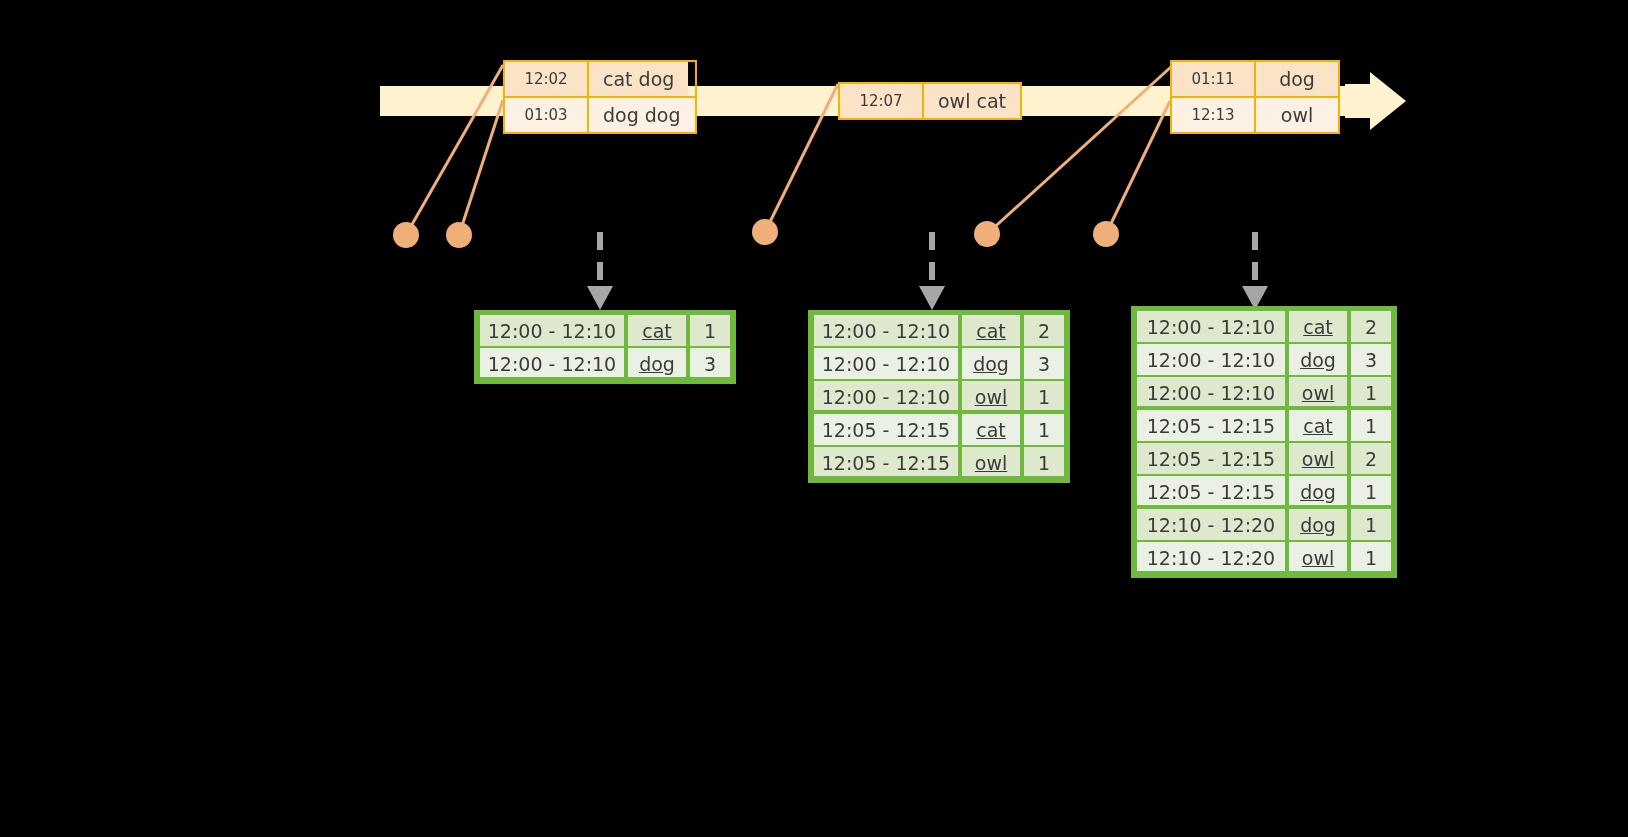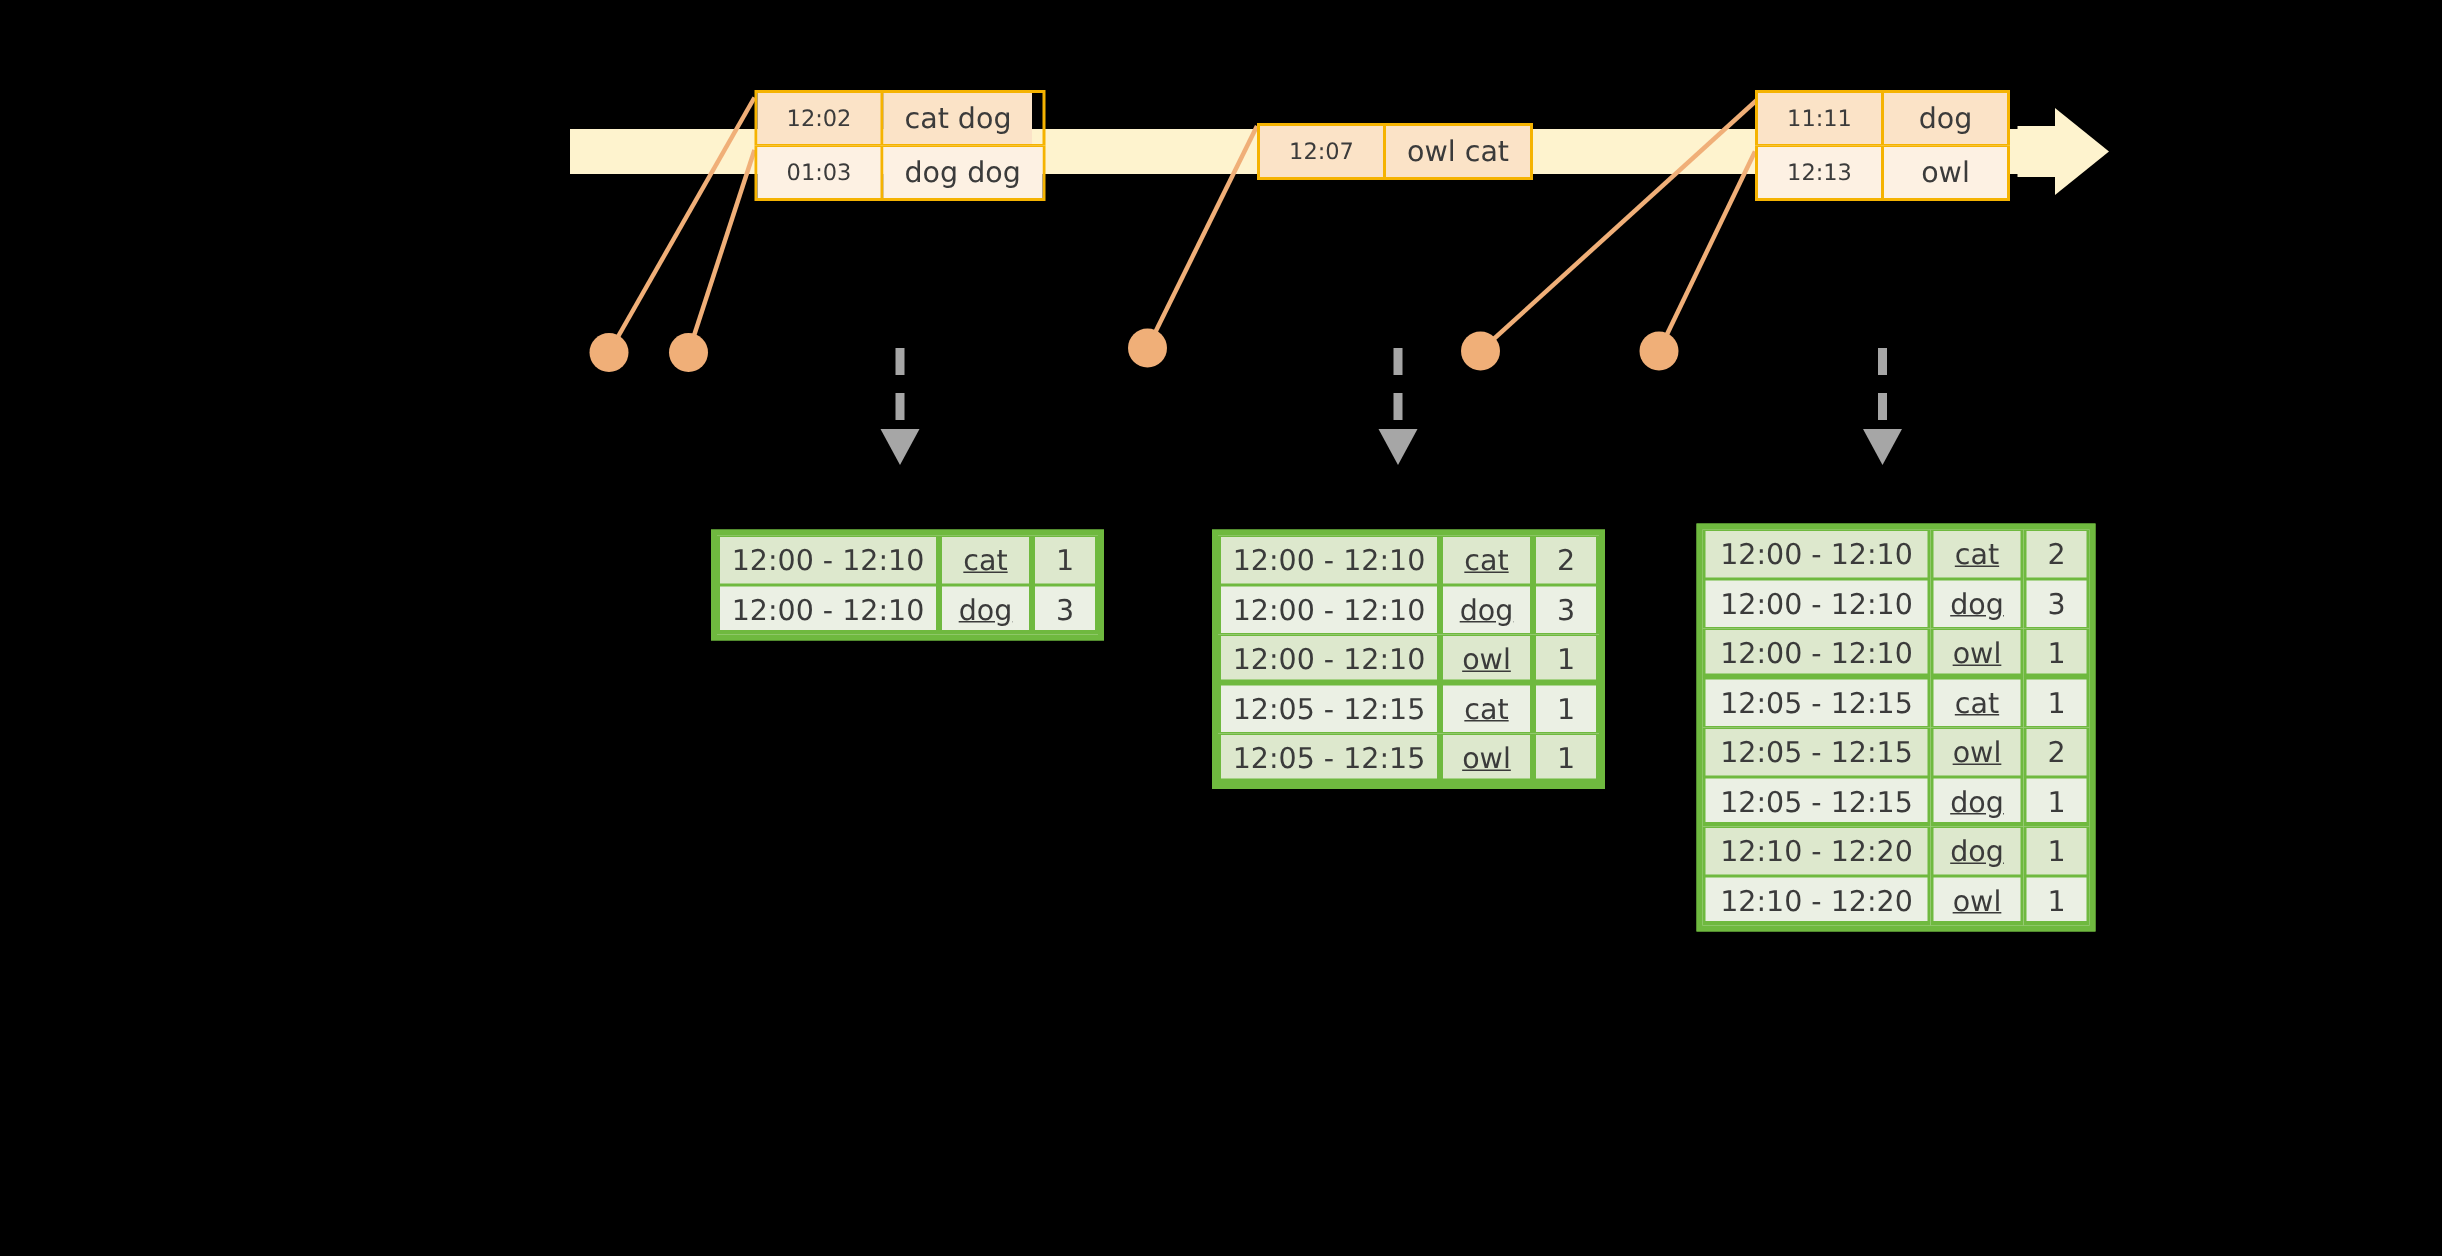--- a/index.html
+++ b/index.html
@@ -54,21 +54,20 @@
 
   
   .leader-svg{position:absolute;left:0;top:0;width:1628px;height:837px;pointer-events:none;}
 
   
   .res-table{
     position:absolute;
     border:4px solid #6FB93F;
     box-sizing:border-box;
     background:#6FB93F;
-    margin-top:43px;
   }
   .res-row{display:flex;}
   .res-row.dark .cell{background:#DDE8CD;}
   .res-row.light .cell{background:#EBF0E4;}
   .cell{
     height:33px;line-height:33px;
     font-size:19px;color:#3b3b3b;text-align:center;
     border:2px solid #6FB93F;
     border-top-width:1px;border-bottom-width:1px;
     box-sizing:border-box;
@@ -123,21 +122,21 @@
 
   <div class="evt-group" style="left:838px;top:82px;">
     <div class="evt-row shade-dark single">
       <div class="evt-time">12:07</div>
       <div class="evt-words">owl cat</div>
     </div>
   </div>
 
   <div class="evt-group" style="left:1170px;top:60px;">
     <div class="evt-row shade-dark">
-      <div class="evt-time">11:11</div>
+      <div class="evt-time">01:11</div>
       <div class="evt-words">dog</div>
     </div>
     <div class="evt-row shade-light">
       <div class="evt-time">12:13</div>
       <div class="evt-words">owl</div>
     </div>
   </div>
 
   <div class="res-table" id="table-1" style="left:474px;top:310px;">
       <div class="res-row dark">

